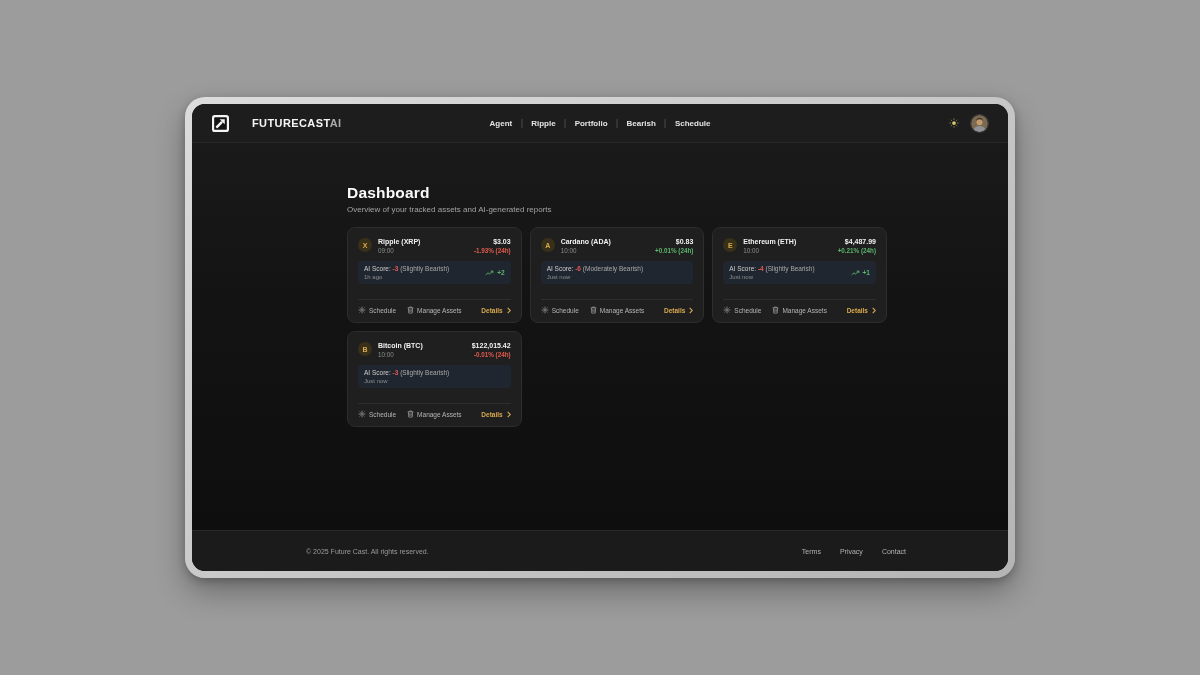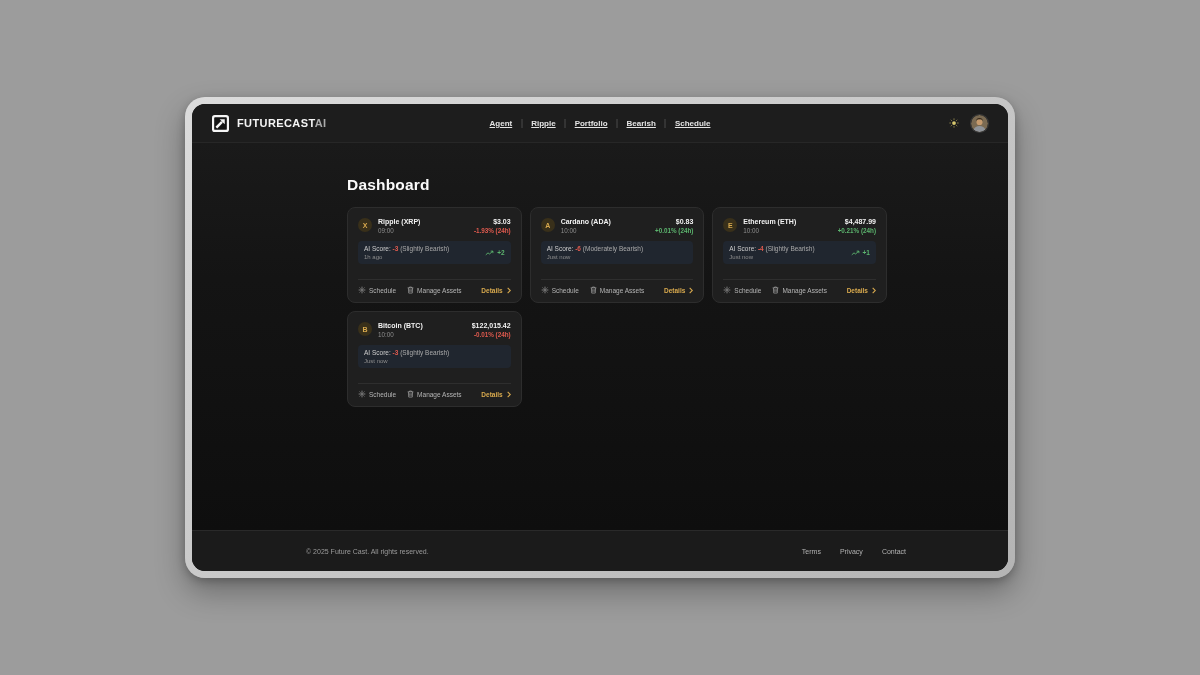--- a/index.html
+++ b/index.html
@@ -19,40 +19,40 @@
   .screen {
     width:100%; height:100%; border-radius:13px; overflow:hidden;
     background:#121212; display:flex; flex-direction:column;
   }
 
   
   .navbar {
     height:39px; flex:0 0 39px; background:#1d1d1d; border-bottom:1px solid #272727;
     display:flex; align-items:center; padding:0 20px; position:relative;
   }
-  .brand { display:flex; align-items:center; gap:8px; }
+  .brand { display:flex; align-items:center; gap:23px; }
   .brand-text { font-size:11px; font-weight:800; color:#f5f5f5; letter-spacing:.4px; }
   .brand-text .ai { color:#ababab; }
   .nav-menu {
     position:absolute; left:50%; transform:translateX(-50%);
     display:flex; align-items:center;
   }
-  .nav-item { font-size:8px; font-weight:700; color:#e4e4e4; cursor:pointer; white-space:nowrap;text-decoration:underline; }
+  .nav-item { font-size:8px; font-weight:700; color:#e4e4e4; cursor:pointer; white-space:nowrap; }
   .nav-sep { width:1px; height:9px; background:#4b4b4b; margin:0 9px; }
   .nav-right { margin-left:auto; display:flex; align-items:center; gap:12px; }
   .sun { color:var(--sun,#d6c76e); display:flex; cursor:pointer; }
   .avatar { width:17px; height:17px; border-radius:50%; overflow:hidden; cursor:pointer; box-shadow:0 0 0 1px #3a3a3a; }
 
   
   .main {
     flex:1 1 auto;
     background:linear-gradient(180deg,#1a1a1a 0%,#141414 35%,#0e0e0e 100%);
     padding-top:33px;
   }
-  .content { width:574px; margin:0 auto;padding-left:34px; }
+  .content { width:574px; margin:8px auto;padding-left:34px; }
   .page-title { font-size:15.5px; font-weight:800; color:#fafafa; letter-spacing:.2px; }
   .page-subtitle { font-size:8px; color:#a3a3a3; margin-top:3px; }
 
   .cards {
     margin-top:13px;
     display:grid; grid-template-columns:repeat(3,1fr); gap:8px;
   }
   .card {
     height:96px; background:#1f1f1f; border:1px solid #2d2d2d; border-radius:8px;
     padding:9px 10px 8px; display:flex; flex-direction:column;
@@ -164,20 +164,21 @@
             <path d="M10 3.4c-2.8 0-4.2 1.9-4 4.3.3-1.9 1.5-2.6 4-2.6s3.7.7 4 2.6c.2-2.4-1.2-4.3-4-4.3z" fill="#38291a"></path>
             <path d="M3.2 17.3c.9-3 3.5-4.4 6.8-4.4s5.9 1.4 6.8 4.4a10 10 0 0 1-13.6 0z" fill="#8f9398"></path>
           </svg>
         </span>
       </div>
     </div>
 
     <div class="main">
       <div class="content">
         <div class="page-title">Dashboard</div>
+        <div class="page-subtitle">Overview of your tracked assets and AI-generated reports</div>
 
         <div class="cards">
 
           <div class="card">
             <div class="card-head">
               <span class="asset-badge">X</span>
               <span class="head-text">
                 <div class="asset-name">Ripple (XRP)</div>
                 <div class="asset-time">09:00</div>
               </span>

